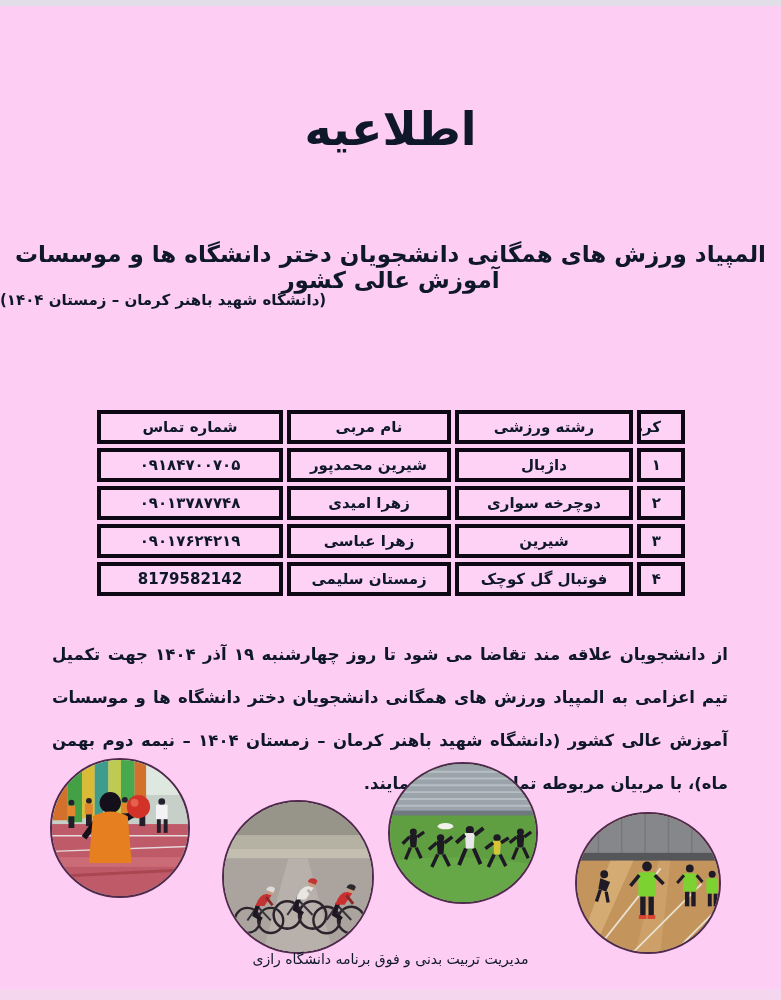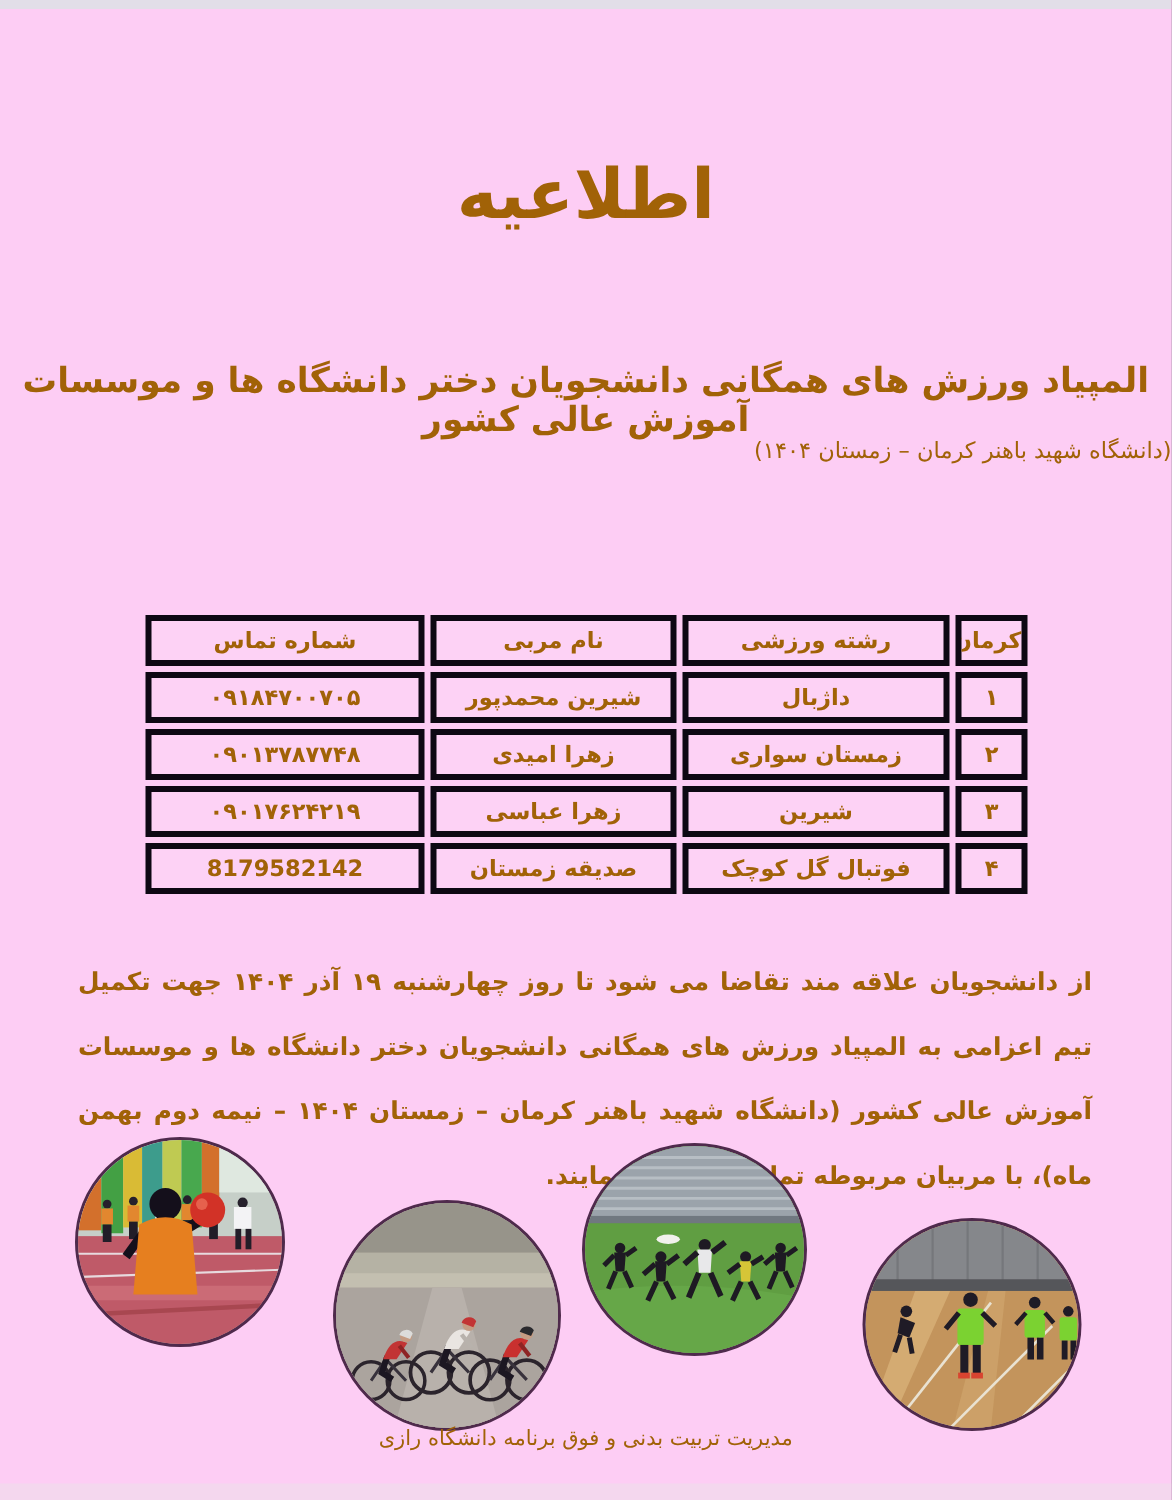--- a/index.html
+++ b/index.html
@@ -1,46 +1,46 @@
 <!DOCTYPE html>
 <html lang="fa"><head>
 <meta charset="utf-8">
 <style>
   * { margin:0; padding:0; box-sizing:border-box; }
   html,body { width:100%; }
   body { background:#9a8fa0; font-family:"DejaVu Sans", sans-serif; }
   .page {
     position:relative; width:781px; height:1000px; margin:0 auto;
-    background:#fdcdf4; color:#a16207; overflow:hidden;
+    background:#fdcdf4; color:#0f172a; overflow:hidden;
   }
   .strip-top { position:absolute; top:0; left:0; width:100%; height:6px; background:#e2dee8; }
   .strip-bottom { position:absolute; bottom:0; left:0; width:100%; height:11px; background:#f4d7ee; }
 
   .title {
     position:absolute; top:102px; left:0; width:100%;
     text-align:center; font-size:46px; font-weight:bold; letter-spacing:0;
   }
   .sub1 {
     position:absolute; top:241px; left:0; width:100%;
     direction:rtl; text-align:center; font-size:23px; font-weight:bold;
   }
   .sub2 {
     position:absolute; top:291px; left:0; width:100%;
-    direction:rtl; text-align:right; font-size:15px; font-weight:normal;
+    direction:rtl; text-align:left; font-size:15px; font-weight:bold;
   }
 
   .tbl-wrap { position:absolute; top:406px; right:92px; }
   table.info {
     direction:rtl; border-collapse:separate; border-spacing:4px;
     table-layout:fixed; width:596px;
   }
   table.info th, table.info td {
     border:4px solid #0d0813; background:#fdd2f5;
     font-weight:bold; text-align:center; vertical-align:middle;
-    font-size:15px; height:34px; padding:2px 0; overflow:hidden; white-space:nowrap;
+    font-size:15px; height:34px; padding:2px 20px; overflow:hidden; white-space:nowrap;
   }
 
   .para {
     position:absolute; top:633px; right:53px; width:676px;
     direction:rtl; text-align:justify; font-size:16.5px; font-weight:bold;
     line-height:43px;
   }
 
   .footer-line {
     position:absolute; top:951px; left:0; width:100%;
@@ -83,34 +83,34 @@
         <th>شماره تماس</th>
       </tr>
       <tr>
         <td>۱</td>
         <td>داژبال</td>
         <td>شیرین محمدپور</td>
         <td>۰۹۱۸۴۷۰۰۷۰۵</td>
       </tr>
       <tr>
         <td>۲</td>
-        <td>زمستان سواری</td>
+        <td>دوچرخه سواری</td>
         <td>زهرا امیدی</td>
         <td>۰۹۰۱۳۷۸۷۷۴۸</td>
       </tr>
       <tr>
         <td>۳</td>
         <td>شیرین</td>
         <td>زهرا عباسی</td>
         <td>۰۹۰۱۷۶۲۴۲۱۹</td>
       </tr>
       <tr>
         <td>۴</td>
         <td>فوتبال گل کوچک</td>
-        <td>صدیقه زمستان</td>
+        <td>زمستان سلیمی</td>
         <td>8179582142</td>
       </tr>
     </tbody>
       </table>
   </div>
 
   <div class="para">از دانشجویان علاقه مند تقاضا می شود تا روز چهارشنبه ۱۹ آذر ۱۴۰۴ جهت تکمیل تیم اعزامی به المپیاد ورزش های همگانی دانشجویان دختر دانشگاه ها و موسسات آموزش عالی کشور (دانشگاه شهید باهنر کرمان – زمستان ۱۴۰۴ – نیمه دوم بهمن ماه)، با مربیان مربوطه تماس حاصل فرمایند.</div>
 
   <div class="photo" id="photo-dodgeball">
     <svg viewBox="0 0 140 140" preserveAspectRatio="xMidYMid slice">

